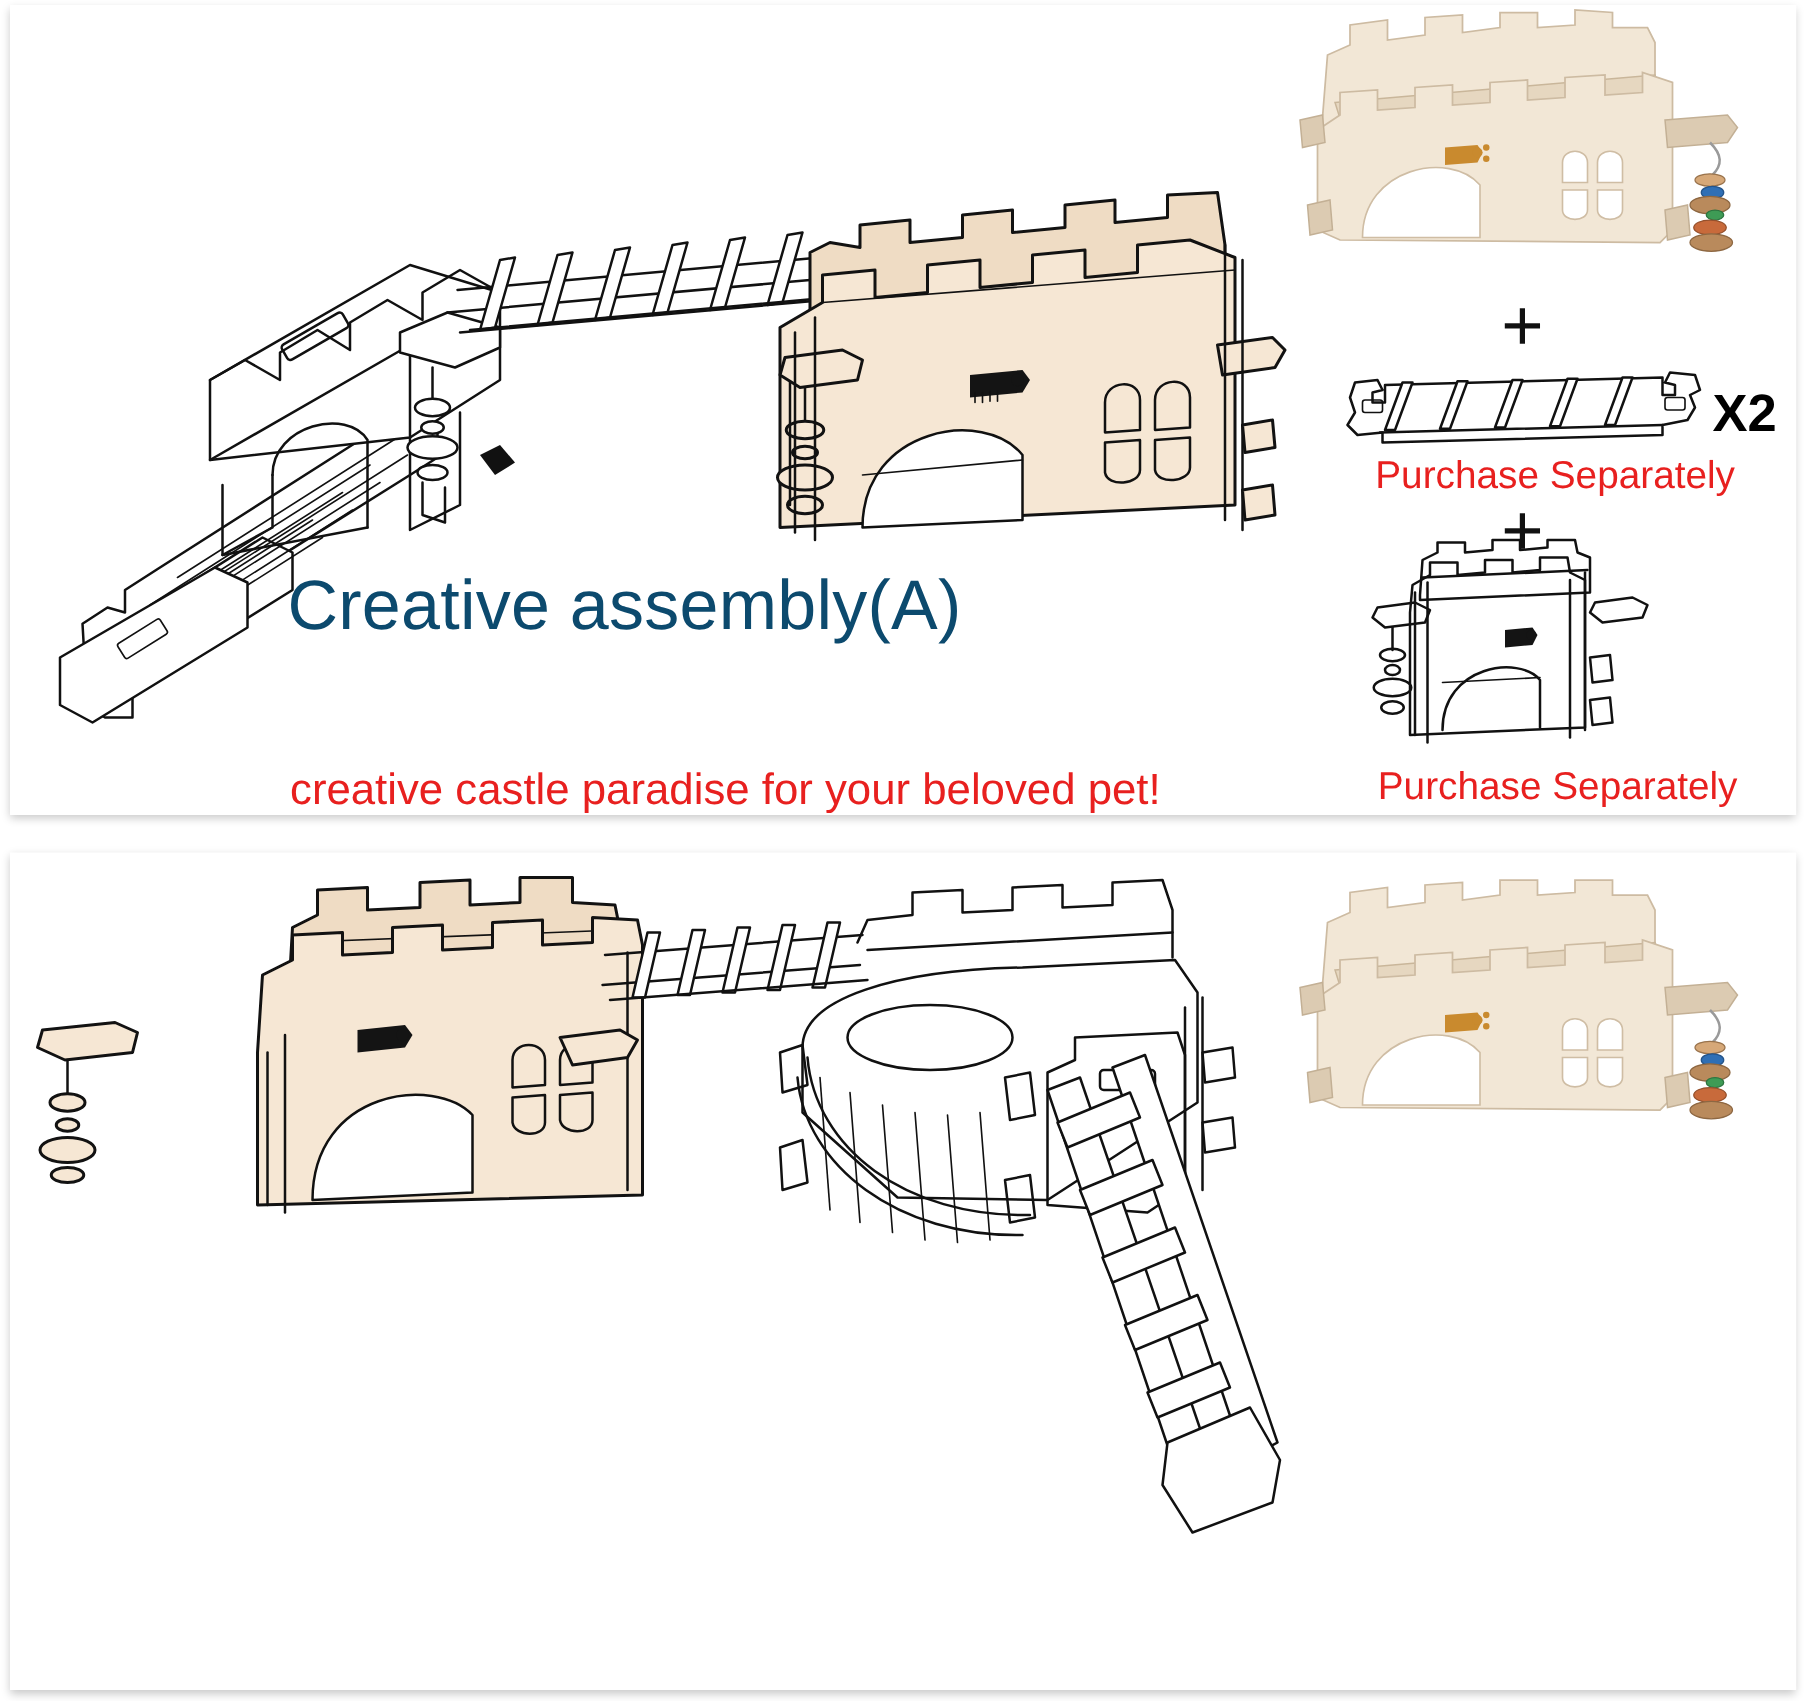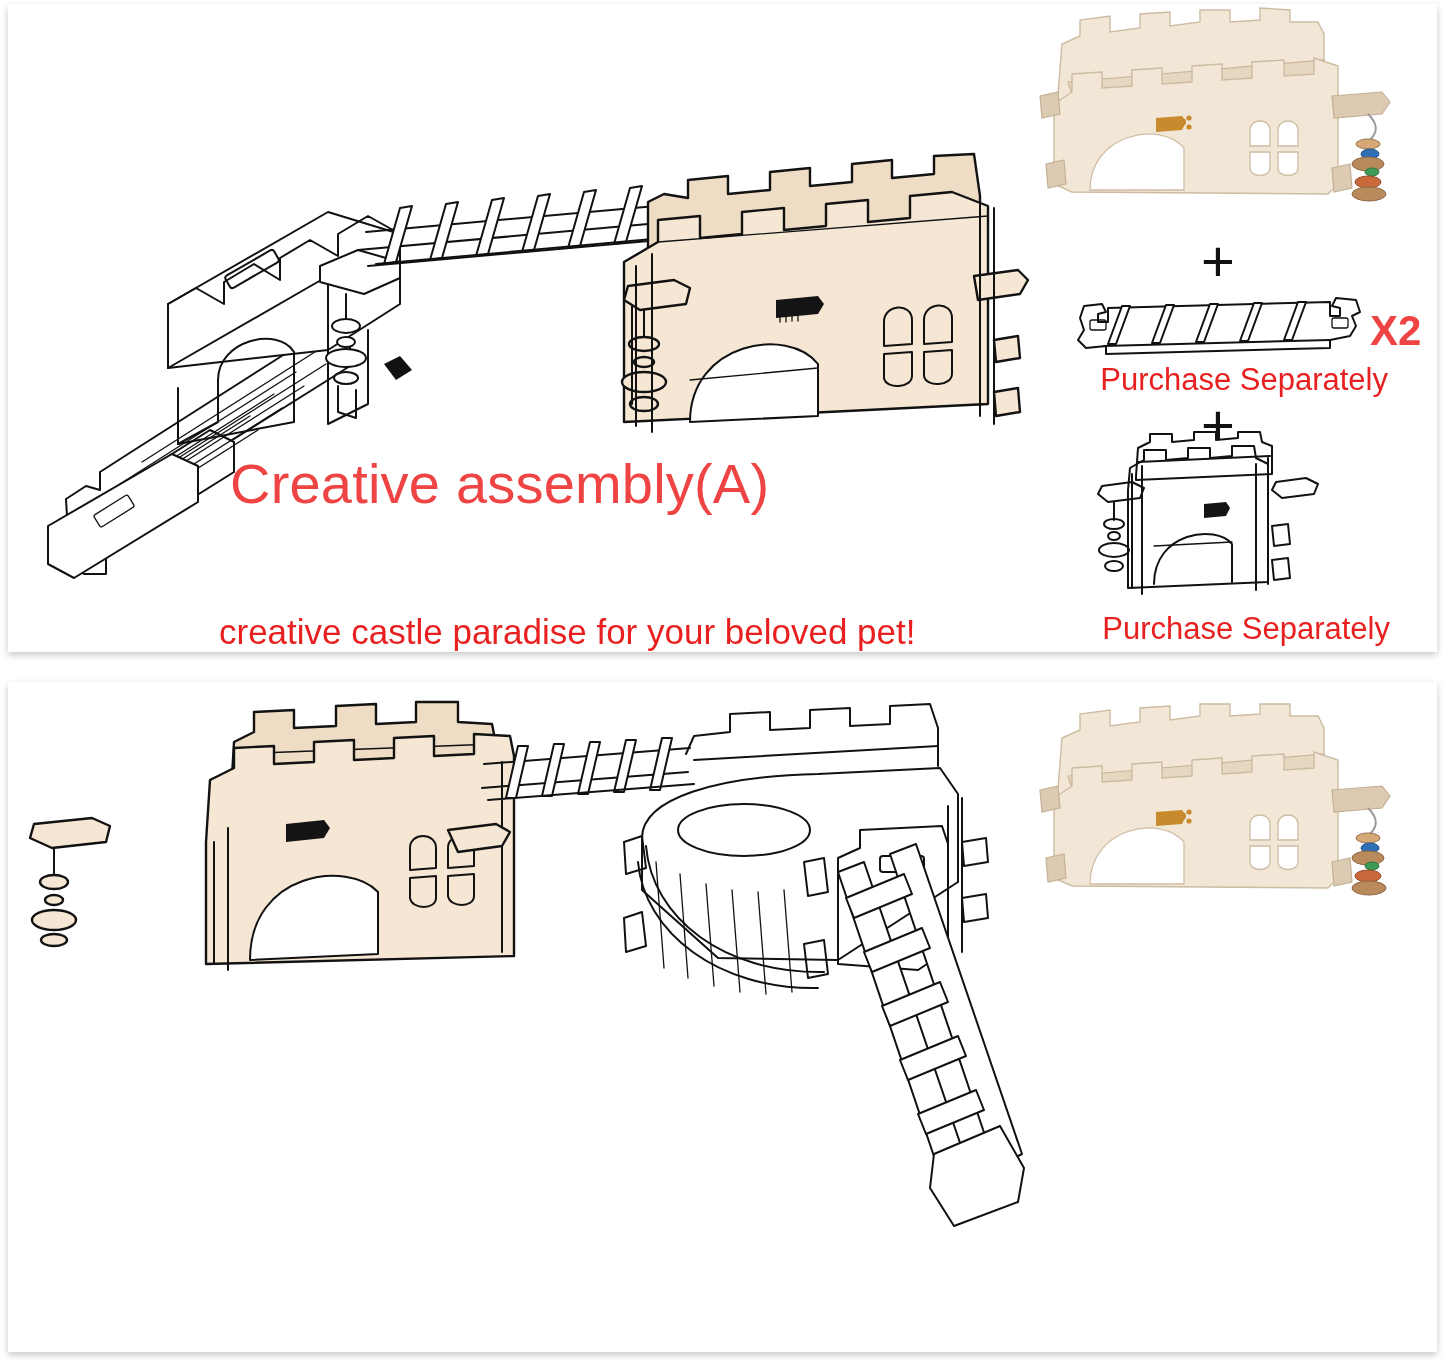--- a/index.html
+++ b/index.html
@@ -25,41 +25,41 @@
     background: #ffffff;
     box-shadow: 0 3px 7px rgba(0,0,0,0.22);
     overflow: hidden;
   }
   #panel-a { top: 4px;   height: 648px; }
   #panel-b { top: 682px; height: 670px; }
 
   
   .headline {
     position: absolute;
-    color: #ef4444;
+    color: #0c4a6e;
     font-weight: 400;
     white-space: nowrap;
     letter-spacing: 0.2px;
   }
   .subline {
     position: absolute;
     color: #E8201F;
     font-weight: 400;
     white-space: nowrap;
   }
   .purchase-label {
     position: absolute;
     color: #E8201F;
     white-space: nowrap;
     text-align: right;
     font-weight: 400;
   }
   .x2-badge {
     position: absolute;
-    color: #ef4444;
+    color: #000000;
     font-weight: bold;
     white-space: nowrap;
   }
   .plus-sign {
     position: absolute;
     color: #111111;
     font-weight: 400;
     line-height: 1;
     white-space: nowrap;
   }
@@ -194,21 +194,21 @@
           <path class="fil" d="M966 238 L990 234 L992 258 L968 262 Z"></path>
 
           <path class="ln" d="M608 112 L608 272"></path>
           <path class="ln" d="M624 100 L624 278"></path>
           <path class="ln-t" d="M630 88 L960 62"></path>
         </g>
       </svg>
     </div>
 
     <div class="headline" style="left:222px; top:447px; font-size:56px;">Creative assembly(A)</div>
-    <div class="subline" style="left:211px; top:608px; font-size:35px;">creative castle paradise for your beloved pet!</div>
+    <div class="subline" style="left:224px; top:608px; font-size:35px;">creative castle paradise for your beloved pet!</div>
 
     <div class="art" style="left:1024px; top:4px; width:400px; height:222px;">
       <svg viewBox="0 0 400 222">
 
         <path class="ph-body" d="M26 86 L30 36 L48 28 L48 12 L78 8 L78 24 L108 20 L108 6 L138 4 L138 18 L168 14 L168 2 L198 2 L198 14 L228 12 L228 0 L258 2 L258 14 L286 14 L292 26 L292 58 L286 98 L26 94 Z"></path>
 
         <path class="ph-in" d="M36 74 L292 52 L304 86 L300 120 L46 106 Z"></path>
 
         <path class="ph-body" d="M22 96 L40 84 L40 66 L70 64 L70 80 L100 78 L100 62 L130 60 L130 76 L160 74 L160 58 L190 56 L190 72 L220 70 L220 54 L252 52 L252 68 L282 66 L282 50 L306 58 L306 176 L296 186 L40 184 L22 176 Z"></path>
 

